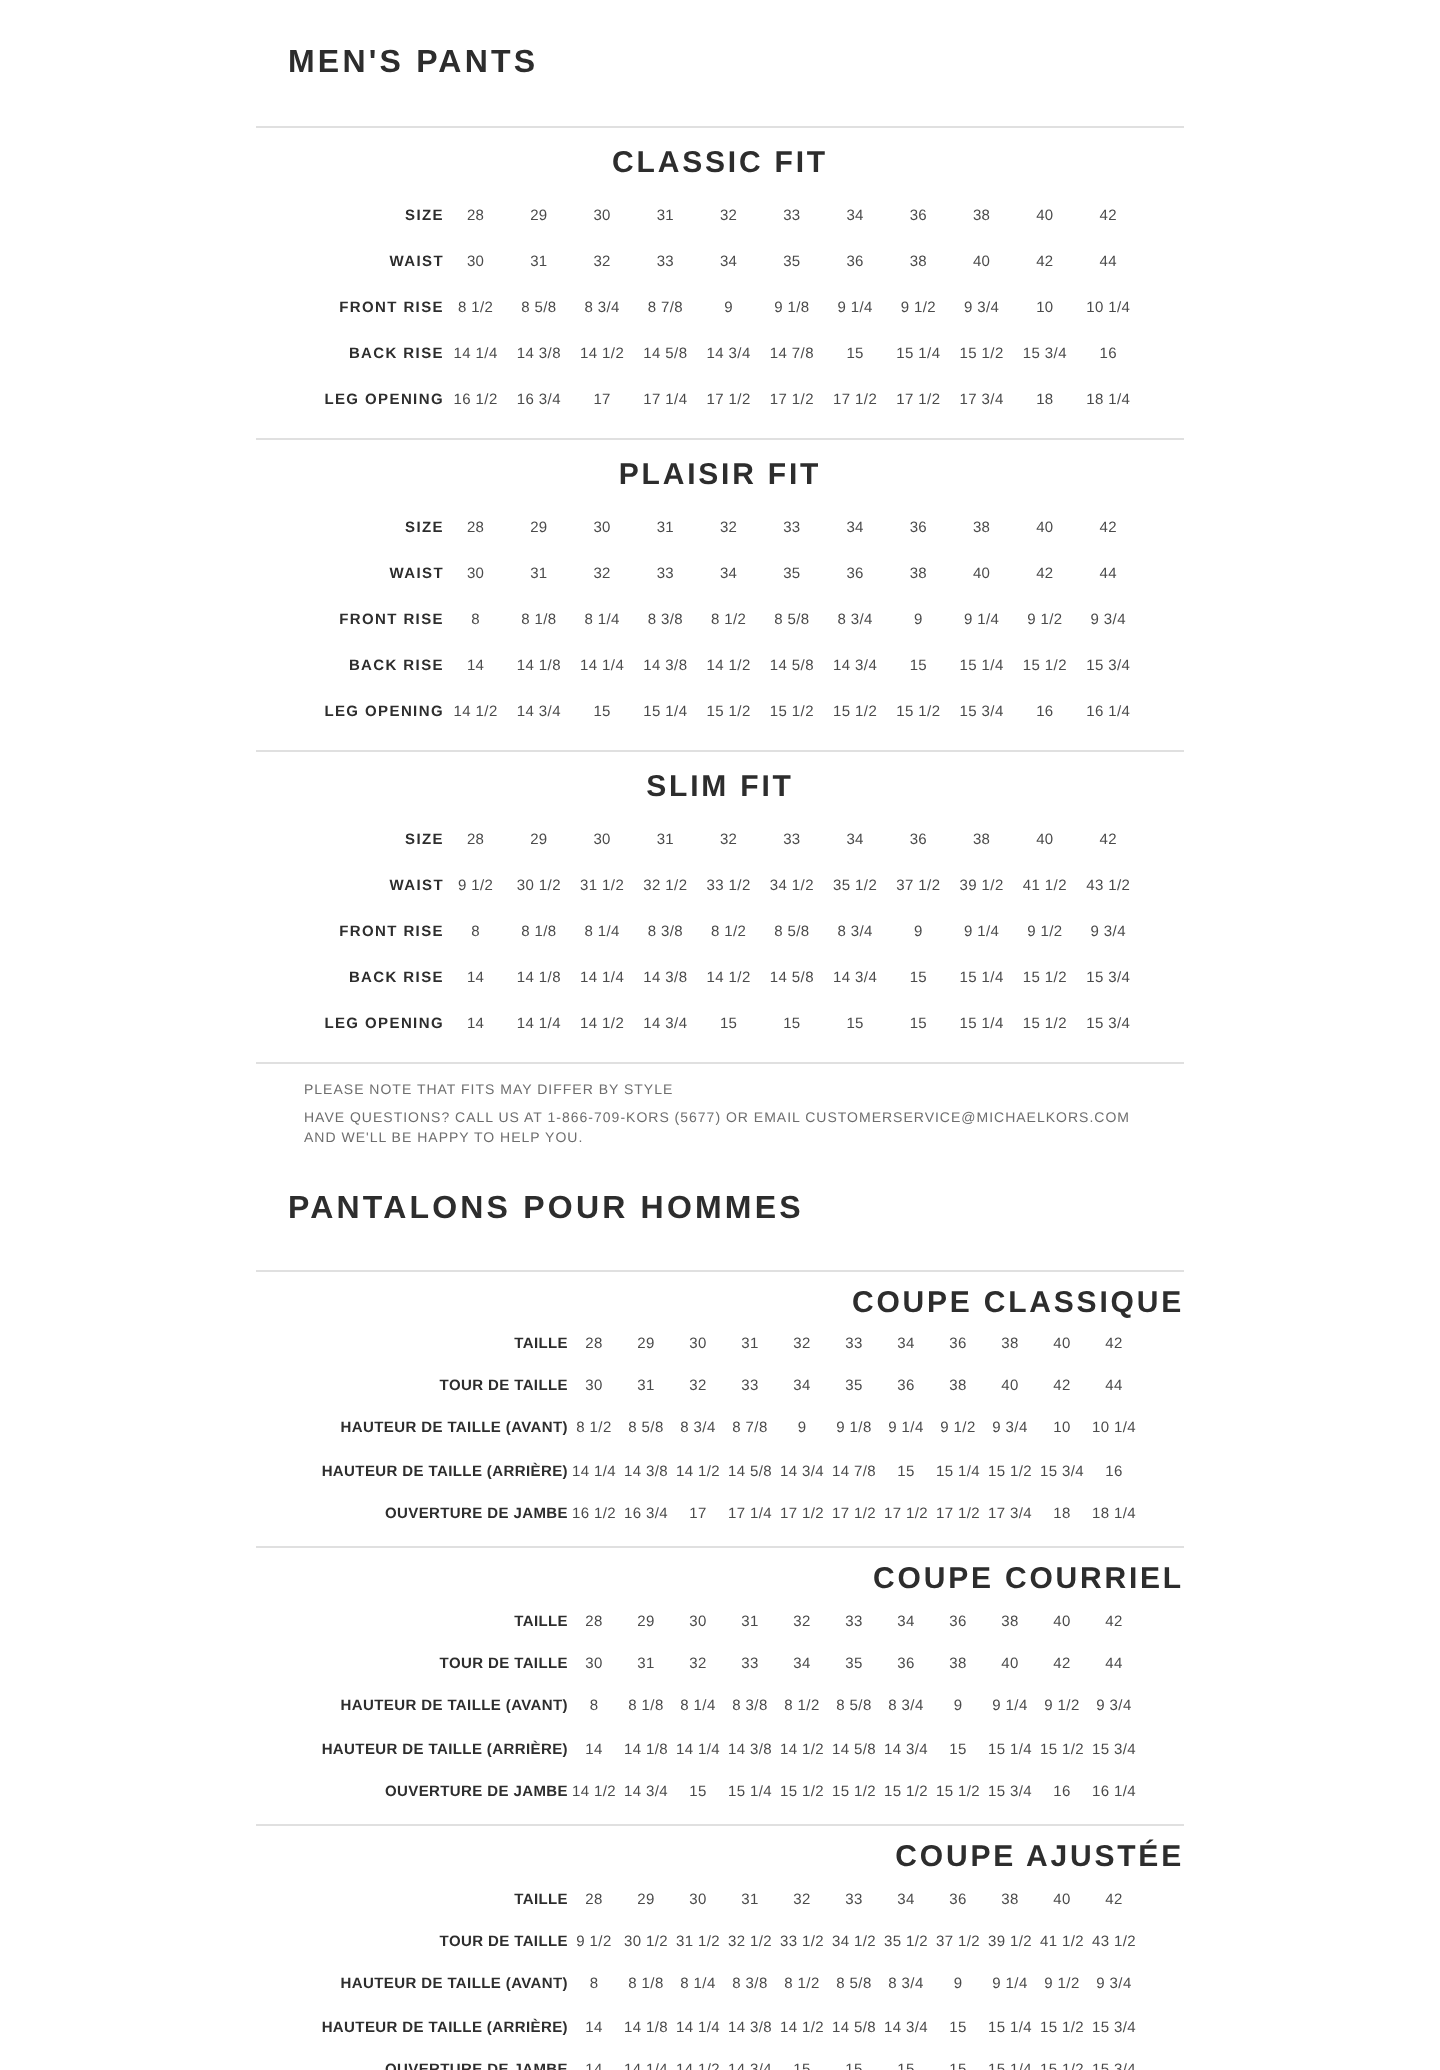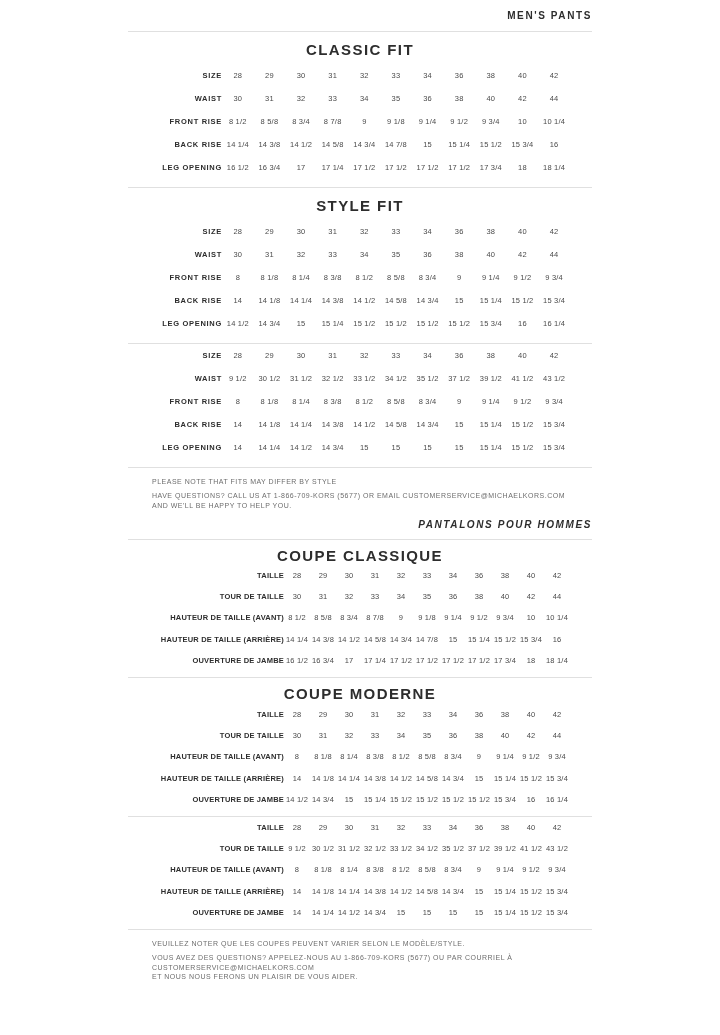--- a/index.html
+++ b/index.html
@@ -12,50 +12,50 @@
     width: 720px;
     height: 1035px;
     overflow: hidden;
     color: #4d4d4d;
   }
   .container {
     width: 464px;
     margin: 0 auto;
   }
   .page-title {
-    margin: 0;
+    margin: 16px;
     padding: 10px 0 10px;
-    font-size: 10px;
+    font-size: 16px;
     line-height: 11px;
     font-weight: bold;
     letter-spacing: 1.6px;
-    text-align: right;
+    text-align: left;
     color: #2d2d2d;
   }
   .page-title.fr {
     padding: 2px 0 9px;
-    font-style: italic;
   }
   hr.divider {
     border: none;
     border-top: 1px solid #e0e0e0;
     margin: 0;
   }
   .fit-title {
     margin: 0;
     padding: 13px 0 9px;
     font-size: 15px;
     line-height: 10px;
     font-weight: bold;
     letter-spacing: 1.4px;
     text-align: center;
     color: #2d2d2d;
   }
   .fr-section .fit-title {
     padding: 11px 0 5px;
+    text-align: right;
   }
   .table-wrap {
     padding: 0 22px;
     margin-bottom: 8px;
   }
   .fr-section .table-wrap {
     margin-bottom: 6px;
   }
   table.size-table {
     width: 100%;
@@ -187,21 +187,21 @@
               <td>18</td>
               <td>18 1/4</td>
             </tr>
           </tbody>
         </table>
     </div>
   </section>
   <hr class="divider">
 
   <section class="fit-section">
-    <h2 class="fit-title">STYLE FIT</h2>
+    <h2 class="fit-title">PLAISIR FIT</h2>
     <div class="table-wrap">
       <table class="size-table">
           <tbody>
             <tr>
               <th>SIZE</th>
               <td>28</td>
               <td>29</td>
               <td>30</td>
               <td>31</td>
               <td>32</td>
@@ -268,20 +268,21 @@
               <td>16</td>
               <td>16 1/4</td>
             </tr>
           </tbody>
         </table>
     </div>
   </section>
   <hr class="divider">
 
   <section class="fit-section">
+    <h2 class="fit-title">SLIM FIT</h2>
     <div class="table-wrap">
       <table class="size-table">
           <tbody>
             <tr>
               <th>SIZE</th>
               <td>28</td>
               <td>29</td>
               <td>30</td>
               <td>31</td>
               <td>32</td>
@@ -438,21 +439,21 @@
               <td>18</td>
               <td>18 1/4</td>
             </tr>
           </tbody>
         </table>
     </div>
   </section>
   <hr class="divider">
 
   <section class="fit-section fr-section">
-    <h2 class="fit-title">COUPE MODERNE</h2>
+    <h2 class="fit-title">COUPE COURRIEL</h2>
     <div class="table-wrap">
       <table class="size-table">
           <tbody>
             <tr>
               <th>TAILLE</th>
               <td>28</td>
               <td>29</td>
               <td>30</td>
               <td>31</td>
               <td>32</td>
@@ -519,20 +520,21 @@
               <td>16</td>
               <td>16 1/4</td>
             </tr>
           </tbody>
         </table>
     </div>
   </section>
   <hr class="divider">
 
   <section class="fit-section fr-section">
+    <h2 class="fit-title">COUPE AJUSTÉE</h2>
     <div class="table-wrap">
       <table class="size-table">
           <tbody>
             <tr>
               <th>TAILLE</th>
               <td>28</td>
               <td>29</td>
               <td>30</td>
               <td>31</td>
               <td>32</td>

